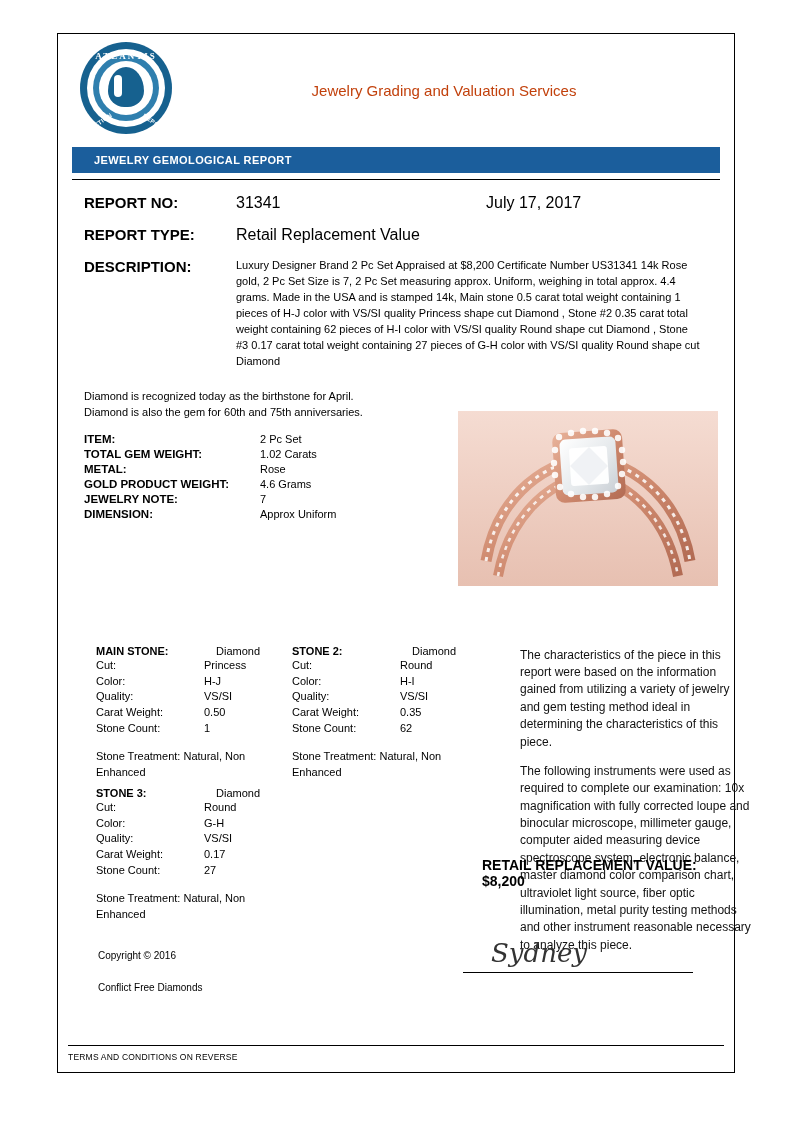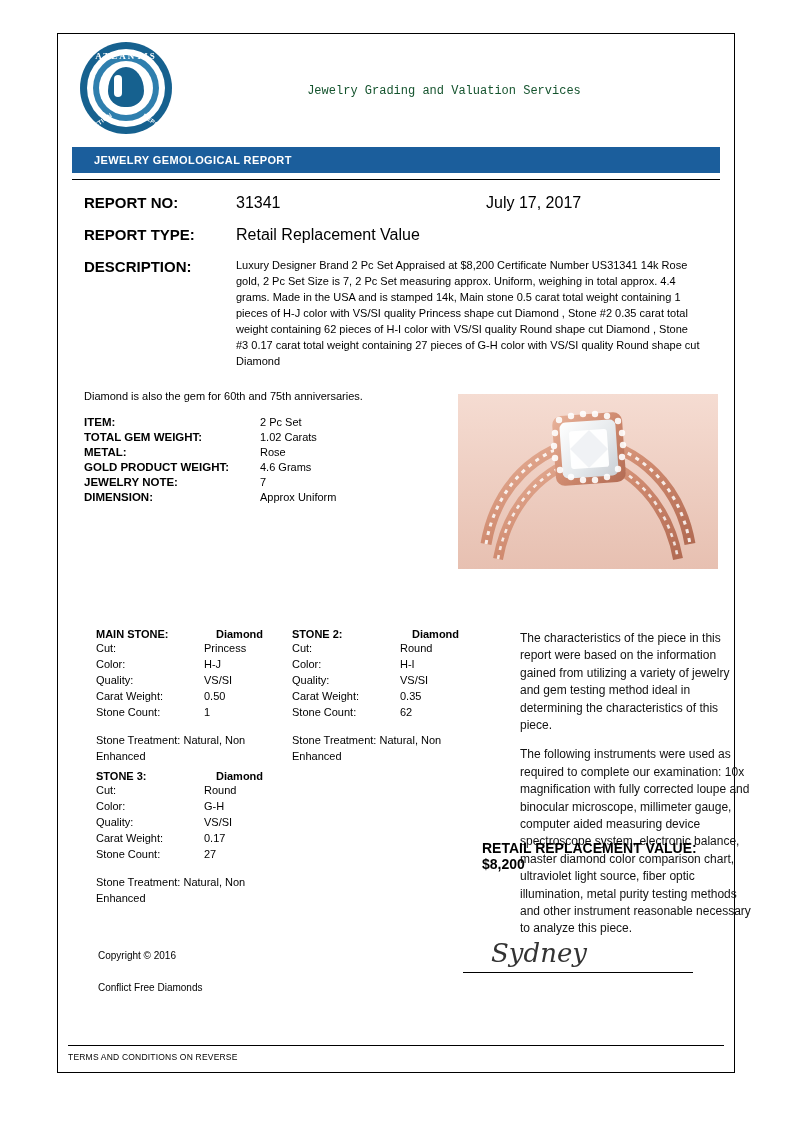--- a/index.html
+++ b/index.html
@@ -118,23 +118,23 @@
     padding-right: 20px;
   }
   .title {
     font-family: "Liberation Serif", serif;
     font-size: 31px;
     color: #1c3f7a;
     letter-spacing: .5px;
     line-height: 1.1;
   }
   .subtitle {
-    font-family: Liberation Mono, monospace;
-    font-size: 12px;
-    color: #14532d;
+    font-family: Liberation Sans, sans-serif;
+    font-size: 15px;
+    color: #c2410c;
     margin-top: 6px;
   }
 
   
   .bluebar {
     margin: 6px 14px 0 14px;
     height: 26px;
     background: #1b5e9c;
     display: flex;
     align-items: center;
@@ -230,21 +230,21 @@
   }
   .sb1 { left: 12px;  top: 0; }
   .sb2 { left: 208px; top: 0; }
   .sb3 { left: 12px;  top: 142px; }
   .stone-head {
     display: flex;
     font-weight: bold;
     margin-bottom: 1px;
   }
   .stone-head .h1 { width: 108px; flex: 0 0 108px; }
-  .stone-head .h2 { font-weight: bold; padding-left: 12px; }
+  .stone-head .h2 { font-weight: normal; padding-left: 12px; }
   .st-row {
     display: flex;
     line-height: 1.45;
   }
   .st-lbl { width: 108px; flex: 0 0 108px; }
   .st-val { flex: 1; }
   .st-treat {
     line-height: 1.45;
     margin-top: 12px;
   }
@@ -396,20 +396,21 @@
       <div class="lbl">REPORT TYPE:</div>
       <div class="val">Retail Replacement Value</div>
     </div>
 
     <div class="row">
       <div class="lbl">DESCRIPTION:</div>
       <div class="val desc">Luxury Designer Brand 2 Pc Set Appraised at $8,200 Certificate Number US31341 14k Rose gold, 2 Pc Set Size is 7, 2 Pc Set measuring approx. Uniform, weighing in total approx. 4.4 grams. Made in the USA and is stamped 14k, Main stone 0.5 carat total weight containing 1 pieces of H-J color with VS/SI quality Princess shape cut Diamond , Stone #2 0.35 carat total weight containing 62 pieces of H-I color with VS/SI quality Round shape cut Diamond , Stone #3 0.17 carat total weight containing 27 pieces of G-H color with VS/SI quality Round shape cut Diamond</div>
     </div>
 
     <div class="birthstone">
+      <div>Diamond is recognized today as the birthstone for April.</div>
       <div>Diamond is also the gem for 60th and 75th anniversaries.</div>
     </div>
 
     <div class="specs-wrap">
       <div class="specs">
         <div class="spec-row">
           <div class="spec-lbl">ITEM:</div>
           <div class="spec-val">2 Pc Set</div>
         </div>
         <div class="spec-row">

